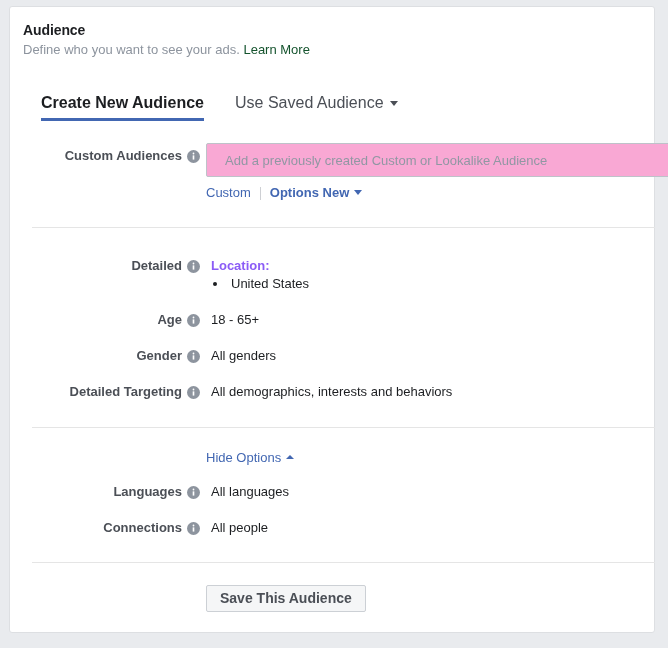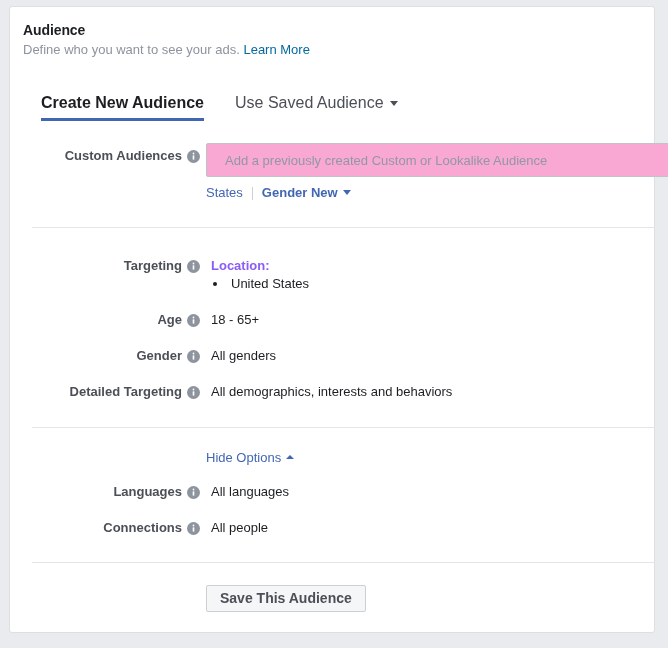--- a/index.html
+++ b/index.html
@@ -38,21 +38,21 @@
     line-height: 18px;
     letter-spacing: -0.1px;
   }
   .header-sub {
     font-size: 13px;
     color: #8d949e;
     line-height: 18px;
     margin-top: 2px;
   }
   .header-sub .learn-more {
-    color: #0369a1;
+    color: #14532d;
     text-decoration: none;
     cursor: pointer;
   }
 
   
   .tabs {
     position: absolute;
     left: 31px;
     top: 86px;
     display: flex;
@@ -260,29 +260,29 @@
     <div class="label">Custom Audiences</div>
     <svg class="info-icon" viewBox="0 0 16 16">
       <circle cx="8" cy="8" r="8" fill="#8d949e"></circle>
       <rect x="7" y="6.6" width="2" height="5.2" fill="#ffffff"></rect>
       <circle cx="8" cy="4.3" r="1.1" fill="#ffffff"></circle>
     </svg>
   </div>
   <input class="ca-input" type="text" placeholder="Add a previously created Custom or Lookalike Audience" style="">
 
   <div class="ca-links">
-    <span class="link">States</span>
+    <span class="link">Custom</span>
     <span class="link-sep"></span>
-    <span class="link link-bold"><span>Gender New</span><span class="caret-down-blue"></span></span>
+    <span class="link link-bold"><span>Options New</span><span class="caret-down-blue"></span></span>
   </div>
 
   <div class="divider" style="top:220px;"></div>
 
   <div class="row" style="top:250px;">
-    <div class="label">Targeting</div>
+    <div class="label">Detailed</div>
     <svg class="info-icon" viewBox="0 0 16 16">
       <circle cx="8" cy="8" r="8" fill="#8d949e"></circle>
       <rect x="7" y="6.6" width="2" height="5.2" fill="#ffffff"></rect>
       <circle cx="8" cy="4.3" r="1.1" fill="#ffffff"></circle>
     </svg>
     <div class="value">
       <div class="loc-title">Location:</div>
       <ul class="loc-list">
         <li>United States</li>
       </ul>

